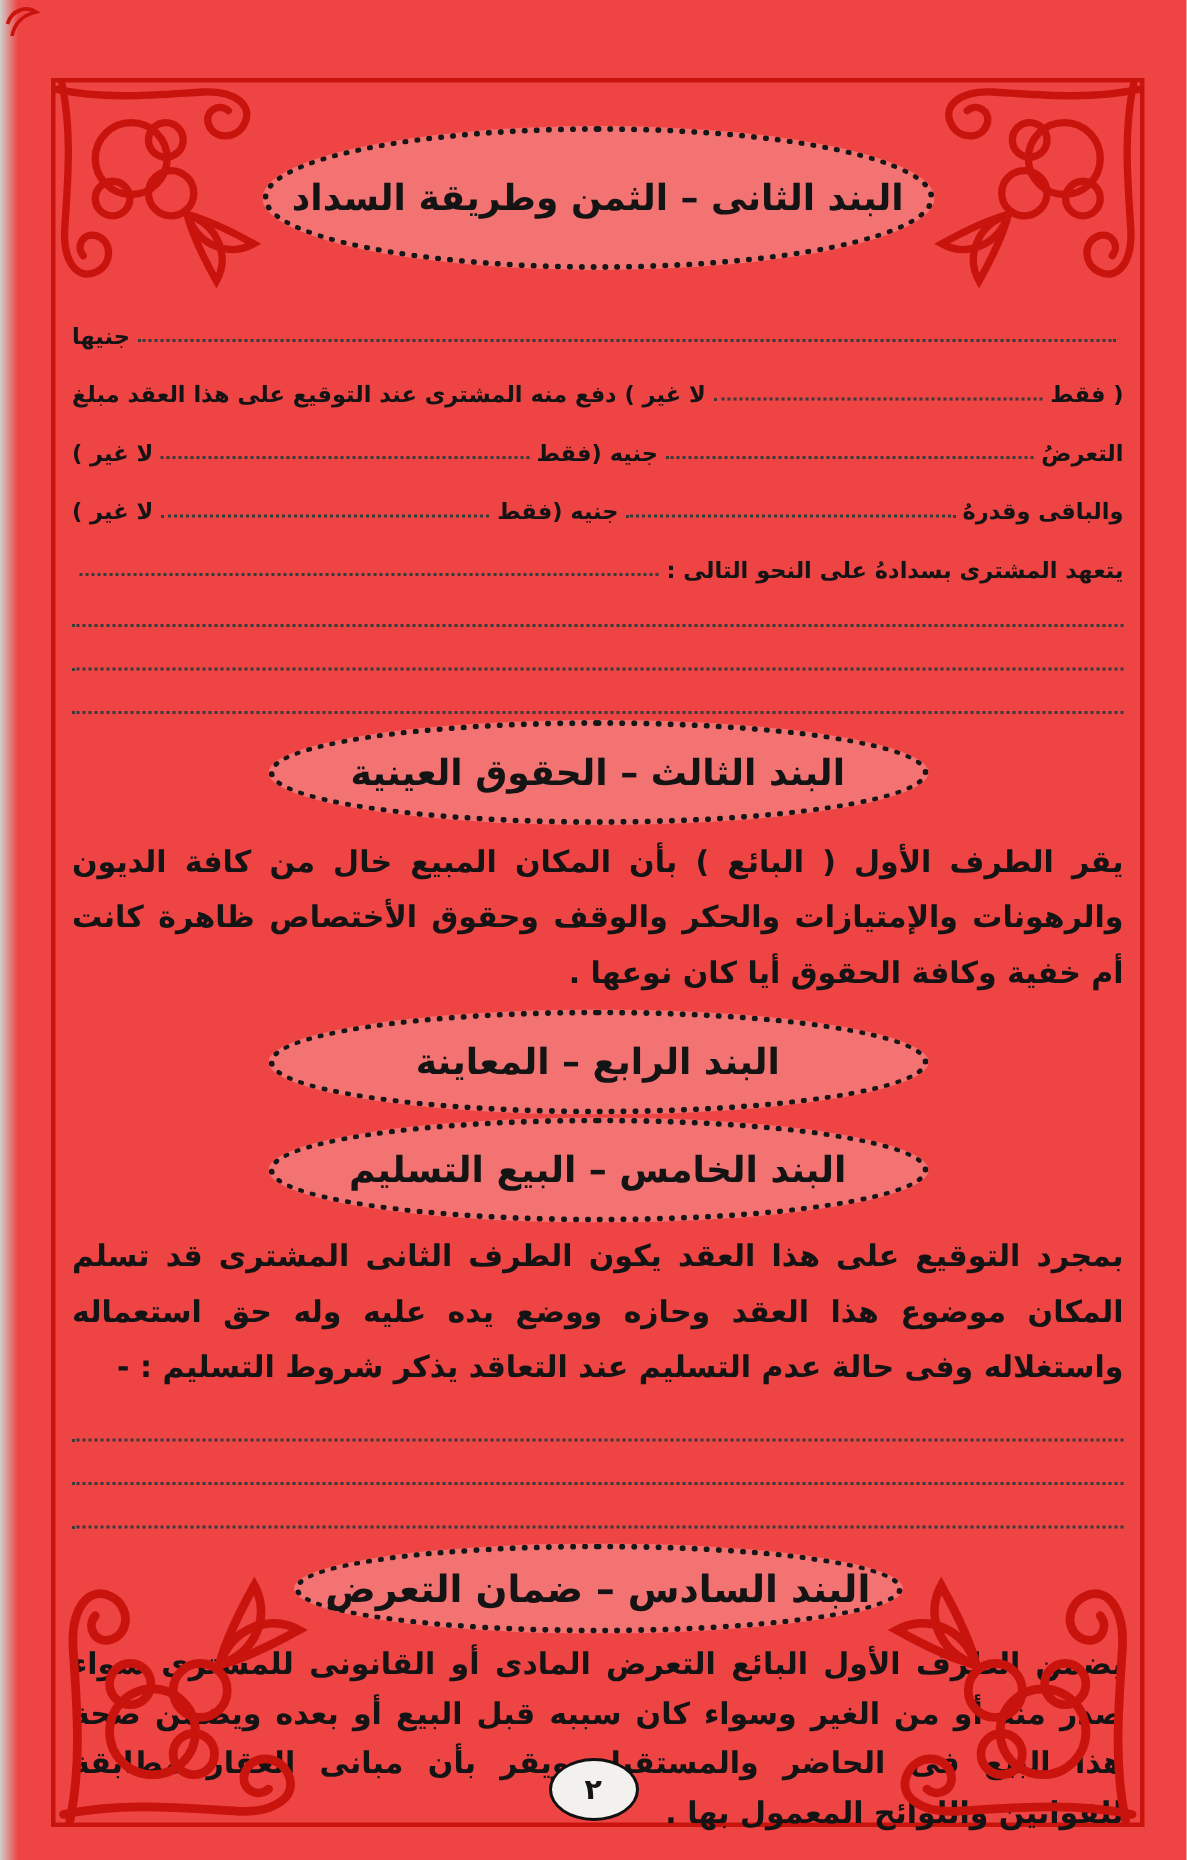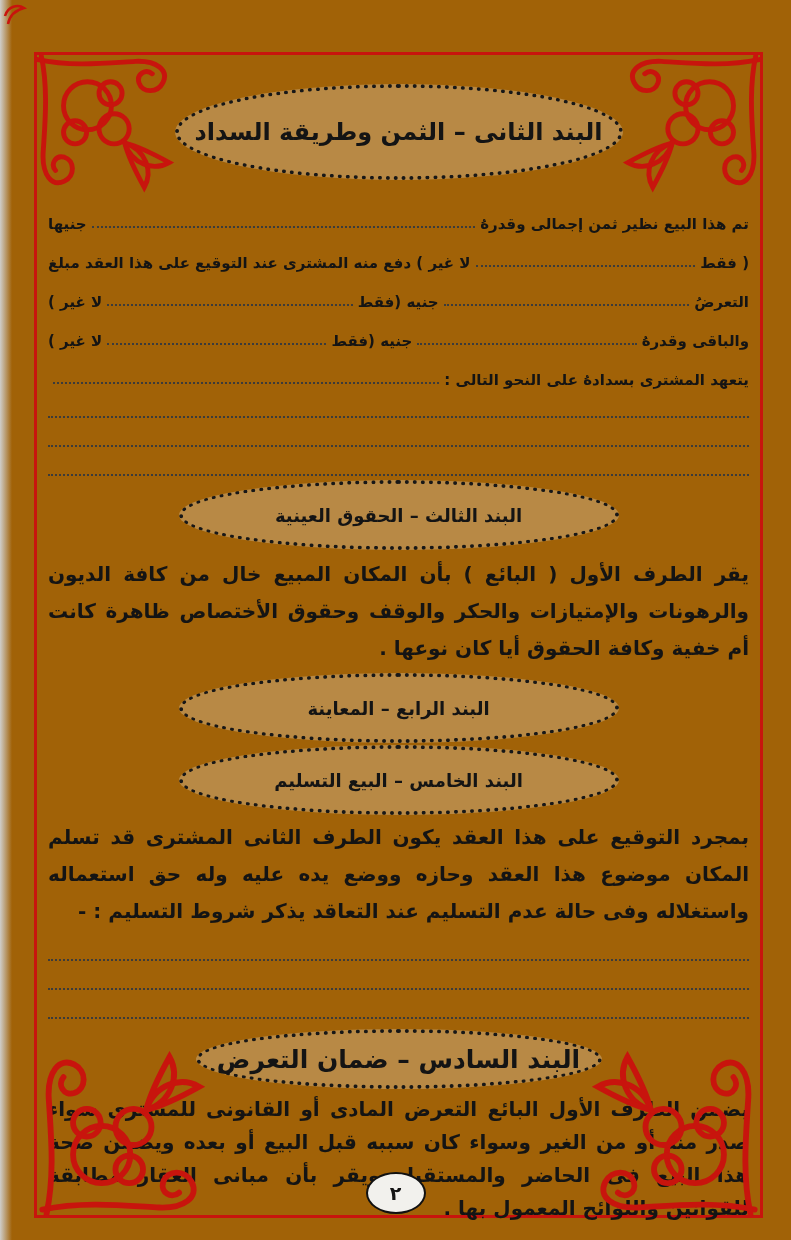--- a/index.html
+++ b/index.html
@@ -1,19 +1,19 @@
 <!DOCTYPE html>
 <html lang="ar"><head>
 <meta charset="utf-8">
 <style>
   html,body{margin:0;padding:0;background:#e8e7e4;}
   .page{
     position:relative;
     width:791px;height:1240px;
-    background:#a16207;
+    background:#ef4444;
     overflow:hidden;
     font-family:"DejaVu Sans",sans-serif;
     color:#141414;
   }
   .page::before{ 
     content:'';position:absolute;left:0;top:0;bottom:0;width:12px;
     background:linear-gradient(90deg,#cfcecb,rgba(242,241,237,0));
     z-index:5;pointer-events:none;
   }
   .frame{
@@ -32,21 +32,21 @@
     direction:rtl;
   }
   .oval{
     border:4px dotted #171717;
     border-radius:50%;
     display:flex;align-items:center;justify-content:center;
     text-align:center;font-weight:700;
     background:rgba(255,255,255,0.25);
   }
   .oval-lg{width:440px;height:88px;margin:24px auto 0;font-size:24px;}
-  .oval-md{width:432px;height:62px;margin:6px auto 0;font-size:18px;}
+  .oval-md{width:432px;height:62px;margin:6px auto 0;font-size:24px;}
   .oval-sm{width:398px;height:52px;margin:10px auto 0;font-size:25px;}
   .mt2{margin-top:2px!important;} .mt4{margin-top:4px!important;}
 
   .fill-row{
     display:flex;align-items:flex-end;direction:rtl;
     height:39px;font-size:15px;font-weight:700;white-space:nowrap;
   }
   .fill-row.first{margin-top:14px;}
   .dots{
     flex:1 1 auto;min-width:30px;
@@ -111,21 +111,20 @@
       <use href="#corner-knot"></use>
     </svg>
 
   <div class="content">
 
     <div class="oval oval-lg">
       <span>البند الثانى – الثمن وطريقة السداد</span>
     </div>
 
     <div class="fill-row first">
-      <span>تم هذا البيع نظير ثمن إجمالى وقدرهُ</span>
       <span class="dots"></span>
       <span>جنيها</span>
     </div>
 
     <div class="fill-row">
       <span>( فقط</span>
       <span class="dots"></span>
       <span>لا غير ) دفع منه المشترى عند التوقيع على هذا العقد مبلغ</span>
     </div>
 

